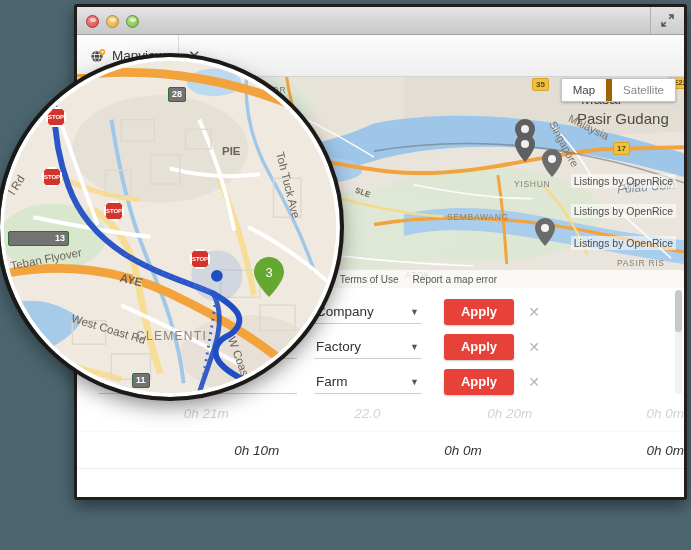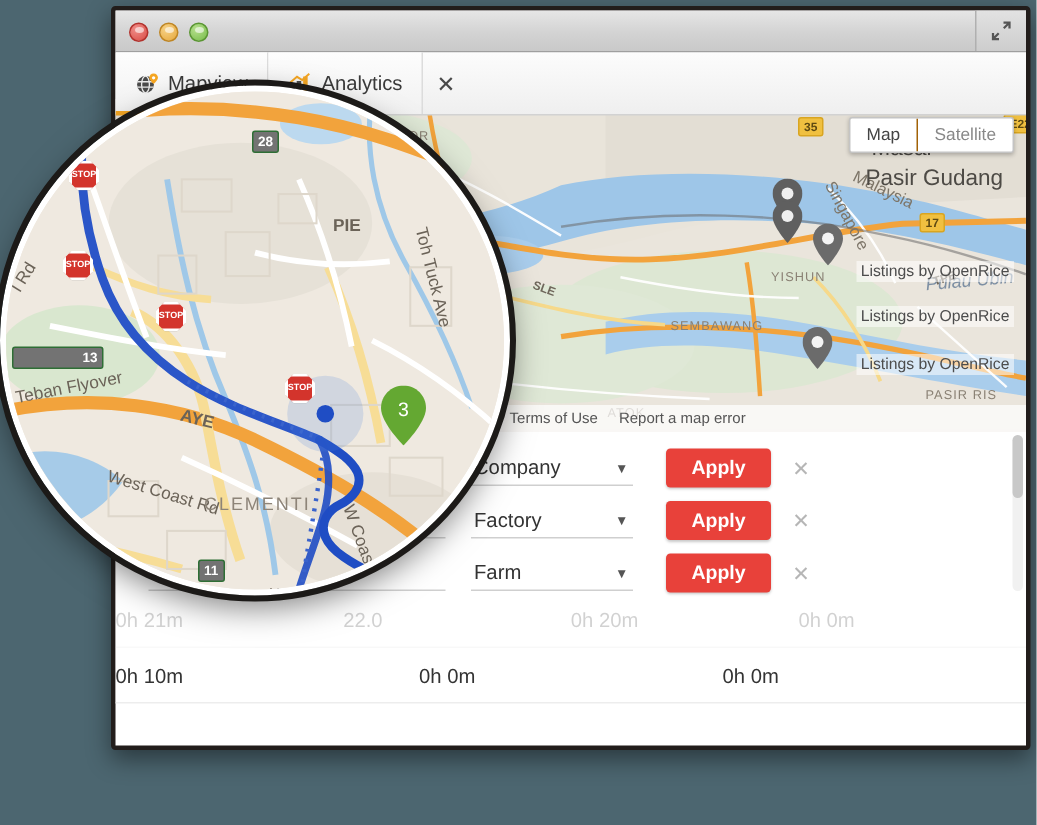--- a/index.html
+++ b/index.html
@@ -111,21 +111,21 @@
   }
 
   #map-type-control {
     position:absolute; right:8px; top:12px; display:flex;
     background:#fff; border:1px solid #c4c4c4; border-radius:2px;
     box-shadow:0 1px 3px rgba(0,0,0,.25);
     overflow:hidden; z-index:4;
   }
   #map-type-control > div {
     font-size:11.5px; padding:5px 11px; color:#444;
-    border-right:1px solid #a16207;
+    border-right:6px solid #a16207;
   }
   #map-type-control > div:last-child { border-right:none; color:#888; }
 
   .openrice {
     position:absolute; right:8px; font-size:10.5px; color:#4d4d4d;
     background:rgba(255,255,255,.55); padding:1px 3px; z-index:3;
   }
 
   #map-footer {
     position:absolute; left:0; right:0; bottom:0; height:18px;
@@ -184,21 +184,21 @@
   #stats-table {
     position:absolute; left:0; top:388px; right:0;
     background:#fff; z-index:1;
   }
   .trow {
     display:flex; height:37px; align-items:center;
     border-bottom:1px solid #ededed;
     font-size:13.5px; color:#333;
   }
   .trow.faded { opacity:.22; border-bottom:1px solid #e4e4e4; }
-  .tcell { flex:1; text-align:left; }
+  .tcell { flex:1; text-align:right;font-style:italic; }
 
   
   #scrollbar {
     position:absolute; right:2px; top:283px; width:7px; height:104px;
     background:#f1f1f1; border-radius:4px; z-index:5;
   }
   #scroll-thumb {
     position:absolute; top:0; left:0; width:7px; height:42px;
     background:#c8c8c8; border-radius:4px;
   }
@@ -270,29 +270,20 @@
       <svg class="tab-ico" viewBox="0 0 16 16">
         <circle cx="7" cy="8.3" r="5.6" fill="#4a4a4a"></circle>
         <path d="M1.6 6.5 H12.4 M1.6 10.1 H12.4" stroke="#e9e9e9" stroke-width=".9" fill="none"></path>
         <ellipse cx="7" cy="8.3" rx="2.6" ry="5.6" stroke="#e9e9e9" stroke-width=".9" fill="none"></ellipse>
         <path d="M12.4 1 C14.1 1 15.3 2.3 15.3 3.9 C15.3 5.6 12.4 8 12.4 8 C12.4 8 9.5 5.6 9.5 3.9 C9.5 2.3 10.7 1 12.4 1 Z" fill="#f5a623"></path>
         <circle cx="12.4" cy="3.9" r="1.1" fill="#fff"></circle>
       </svg>
       <span>Mapview</span>
     </div>
 
-    <div class="tab">
-      <svg class="tab-ico" viewBox="0 0 16 16">
-        <rect x="1.5" y="9" width="3" height="5" fill="#4a4a4a"></rect>
-        <rect x="5.8" y="6" width="3" height="8" fill="#4a4a4a"></rect>
-        <rect x="10.1" y="3" width="3" height="11" fill="#f5a623"></rect>
-        <path d="M1.5 7 L6 3.2 L9.5 5.4 L14.2 1.2" stroke="#f5a623" stroke-width="1.3" fill="none"></path>
-      </svg>
-      <span>Analytics</span>
-    </div>
 
     <div id="dialog-close">✕</div>
   </div>
 
   <div id="map-panel">
     <svg id="map-bg" viewBox="0 0 613 222" preserveAspectRatio="none">
       <rect width="613" height="222" fill="#eae5dc"></rect>
 
       <path d="M0 0 H613 V62 C520 66 430 74 360 92 C300 108 230 118 150 120 C90 122 40 118 0 110 Z" fill="#e9e4da"></path>
       <path d="M330 60 C390 52 470 56 540 70 L613 66 V0 H330 Z" fill="#e3ded4"></path>

